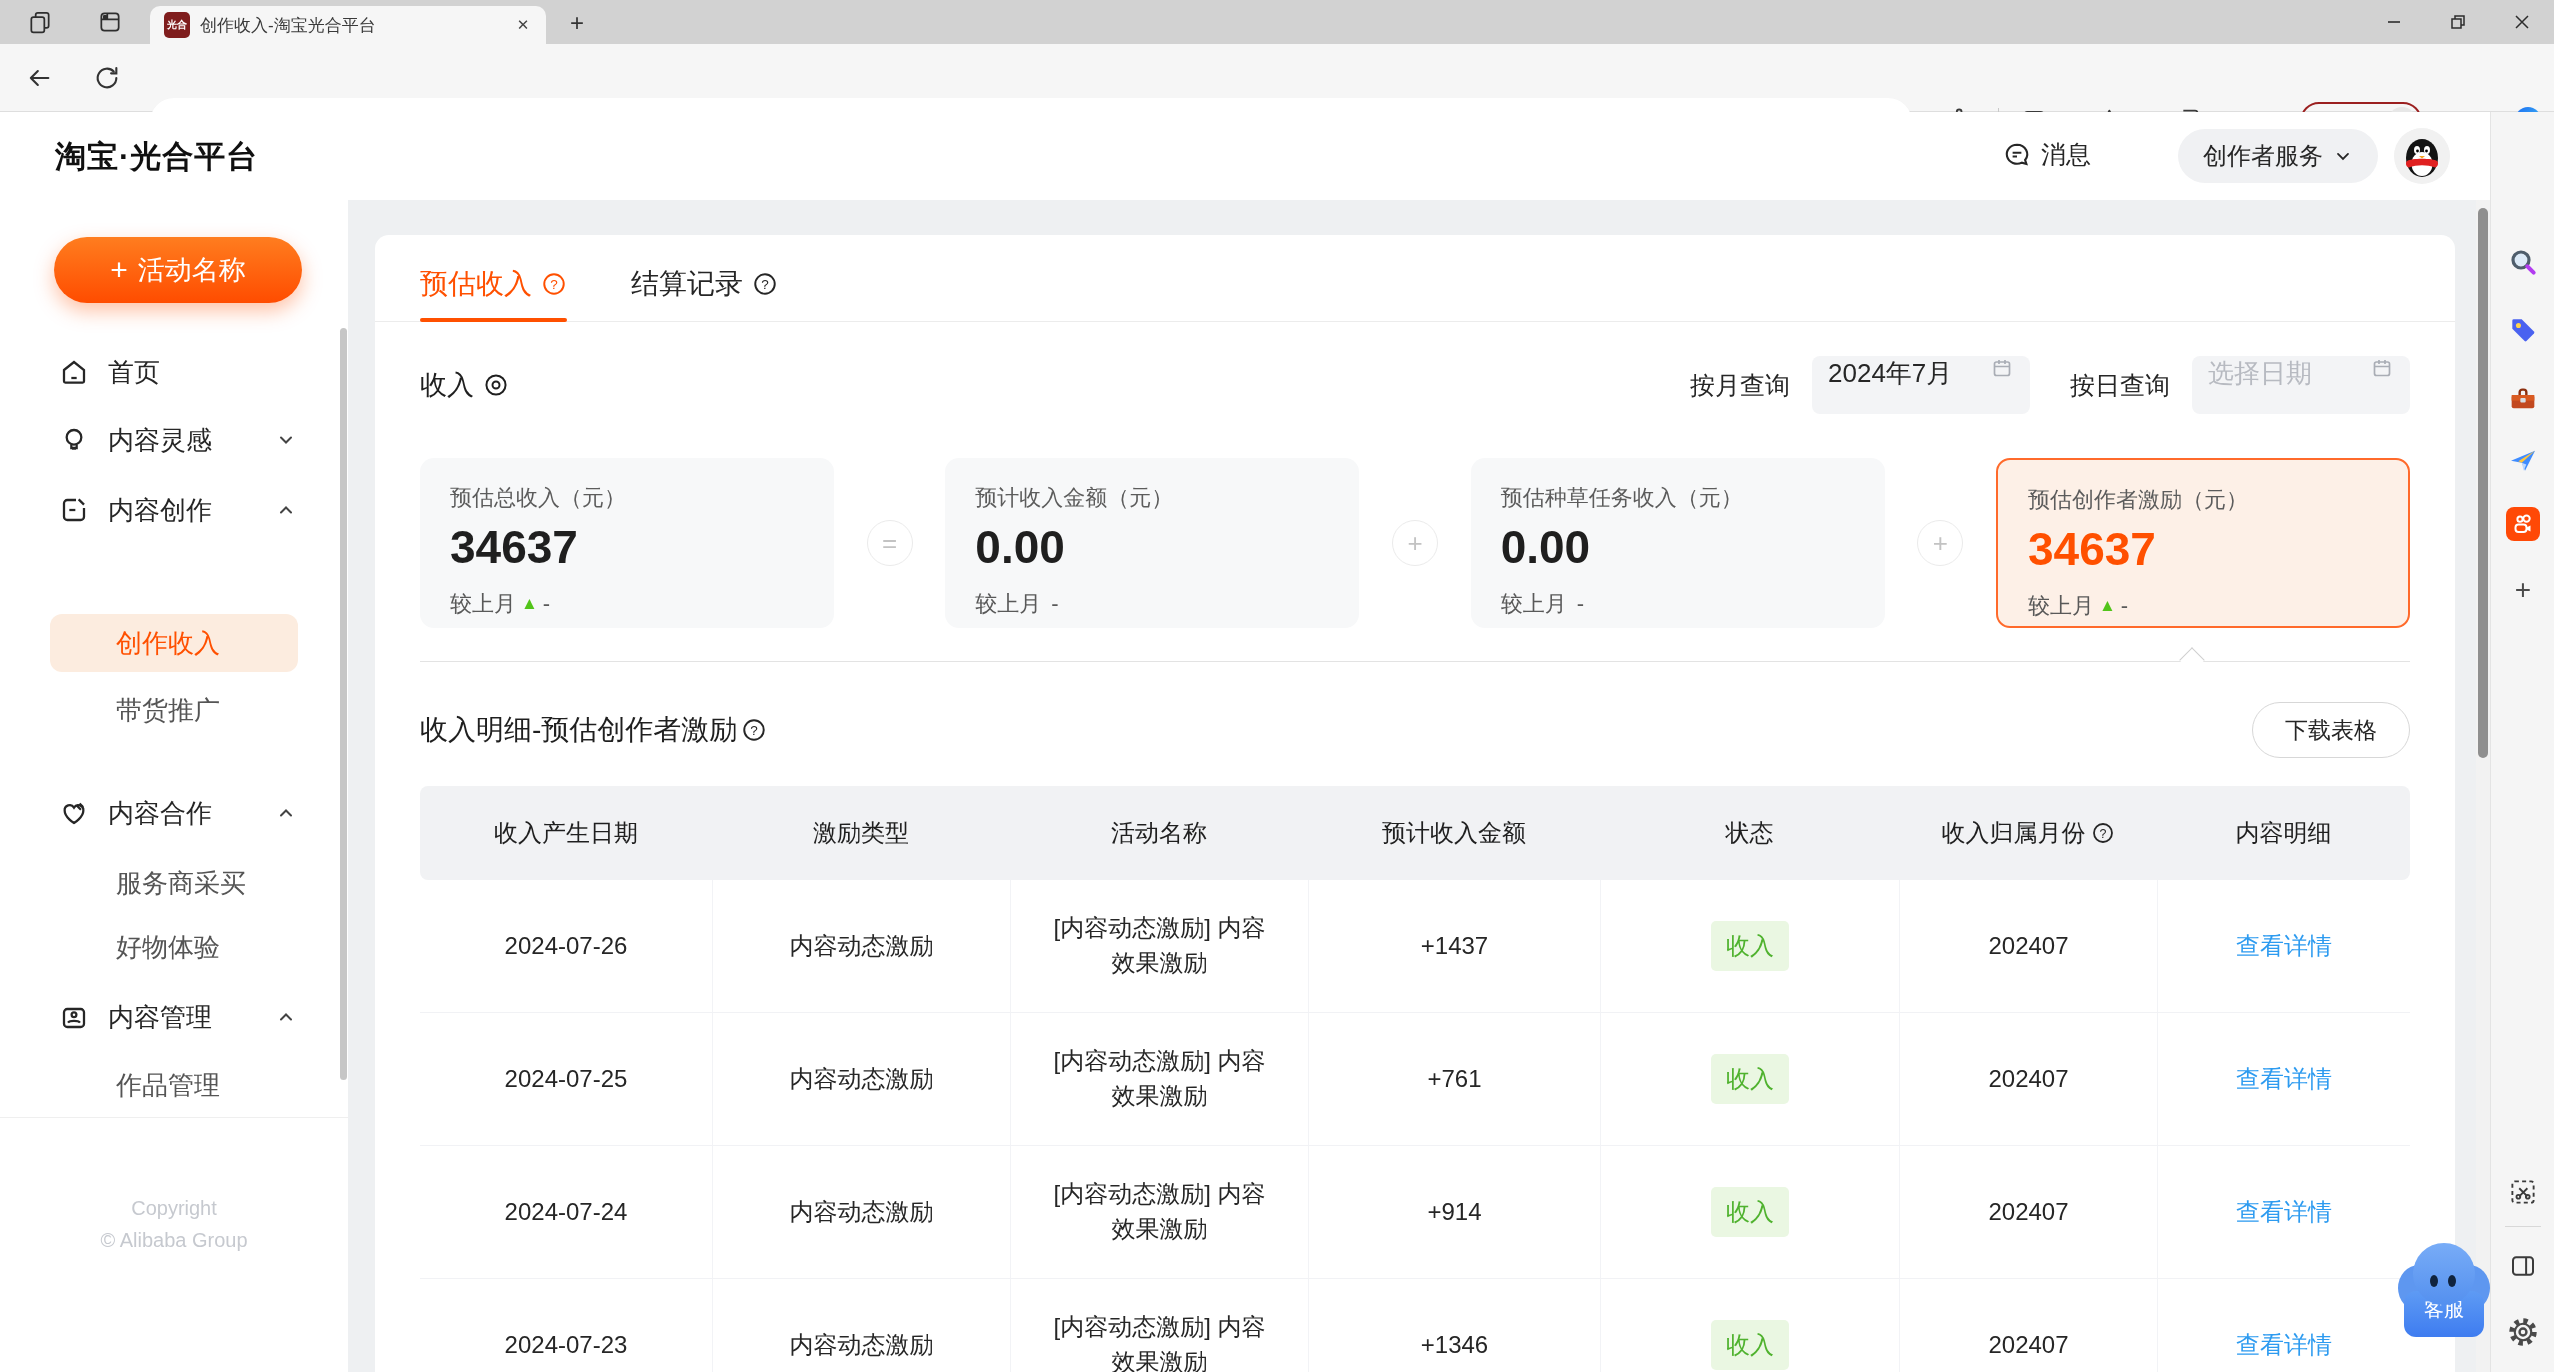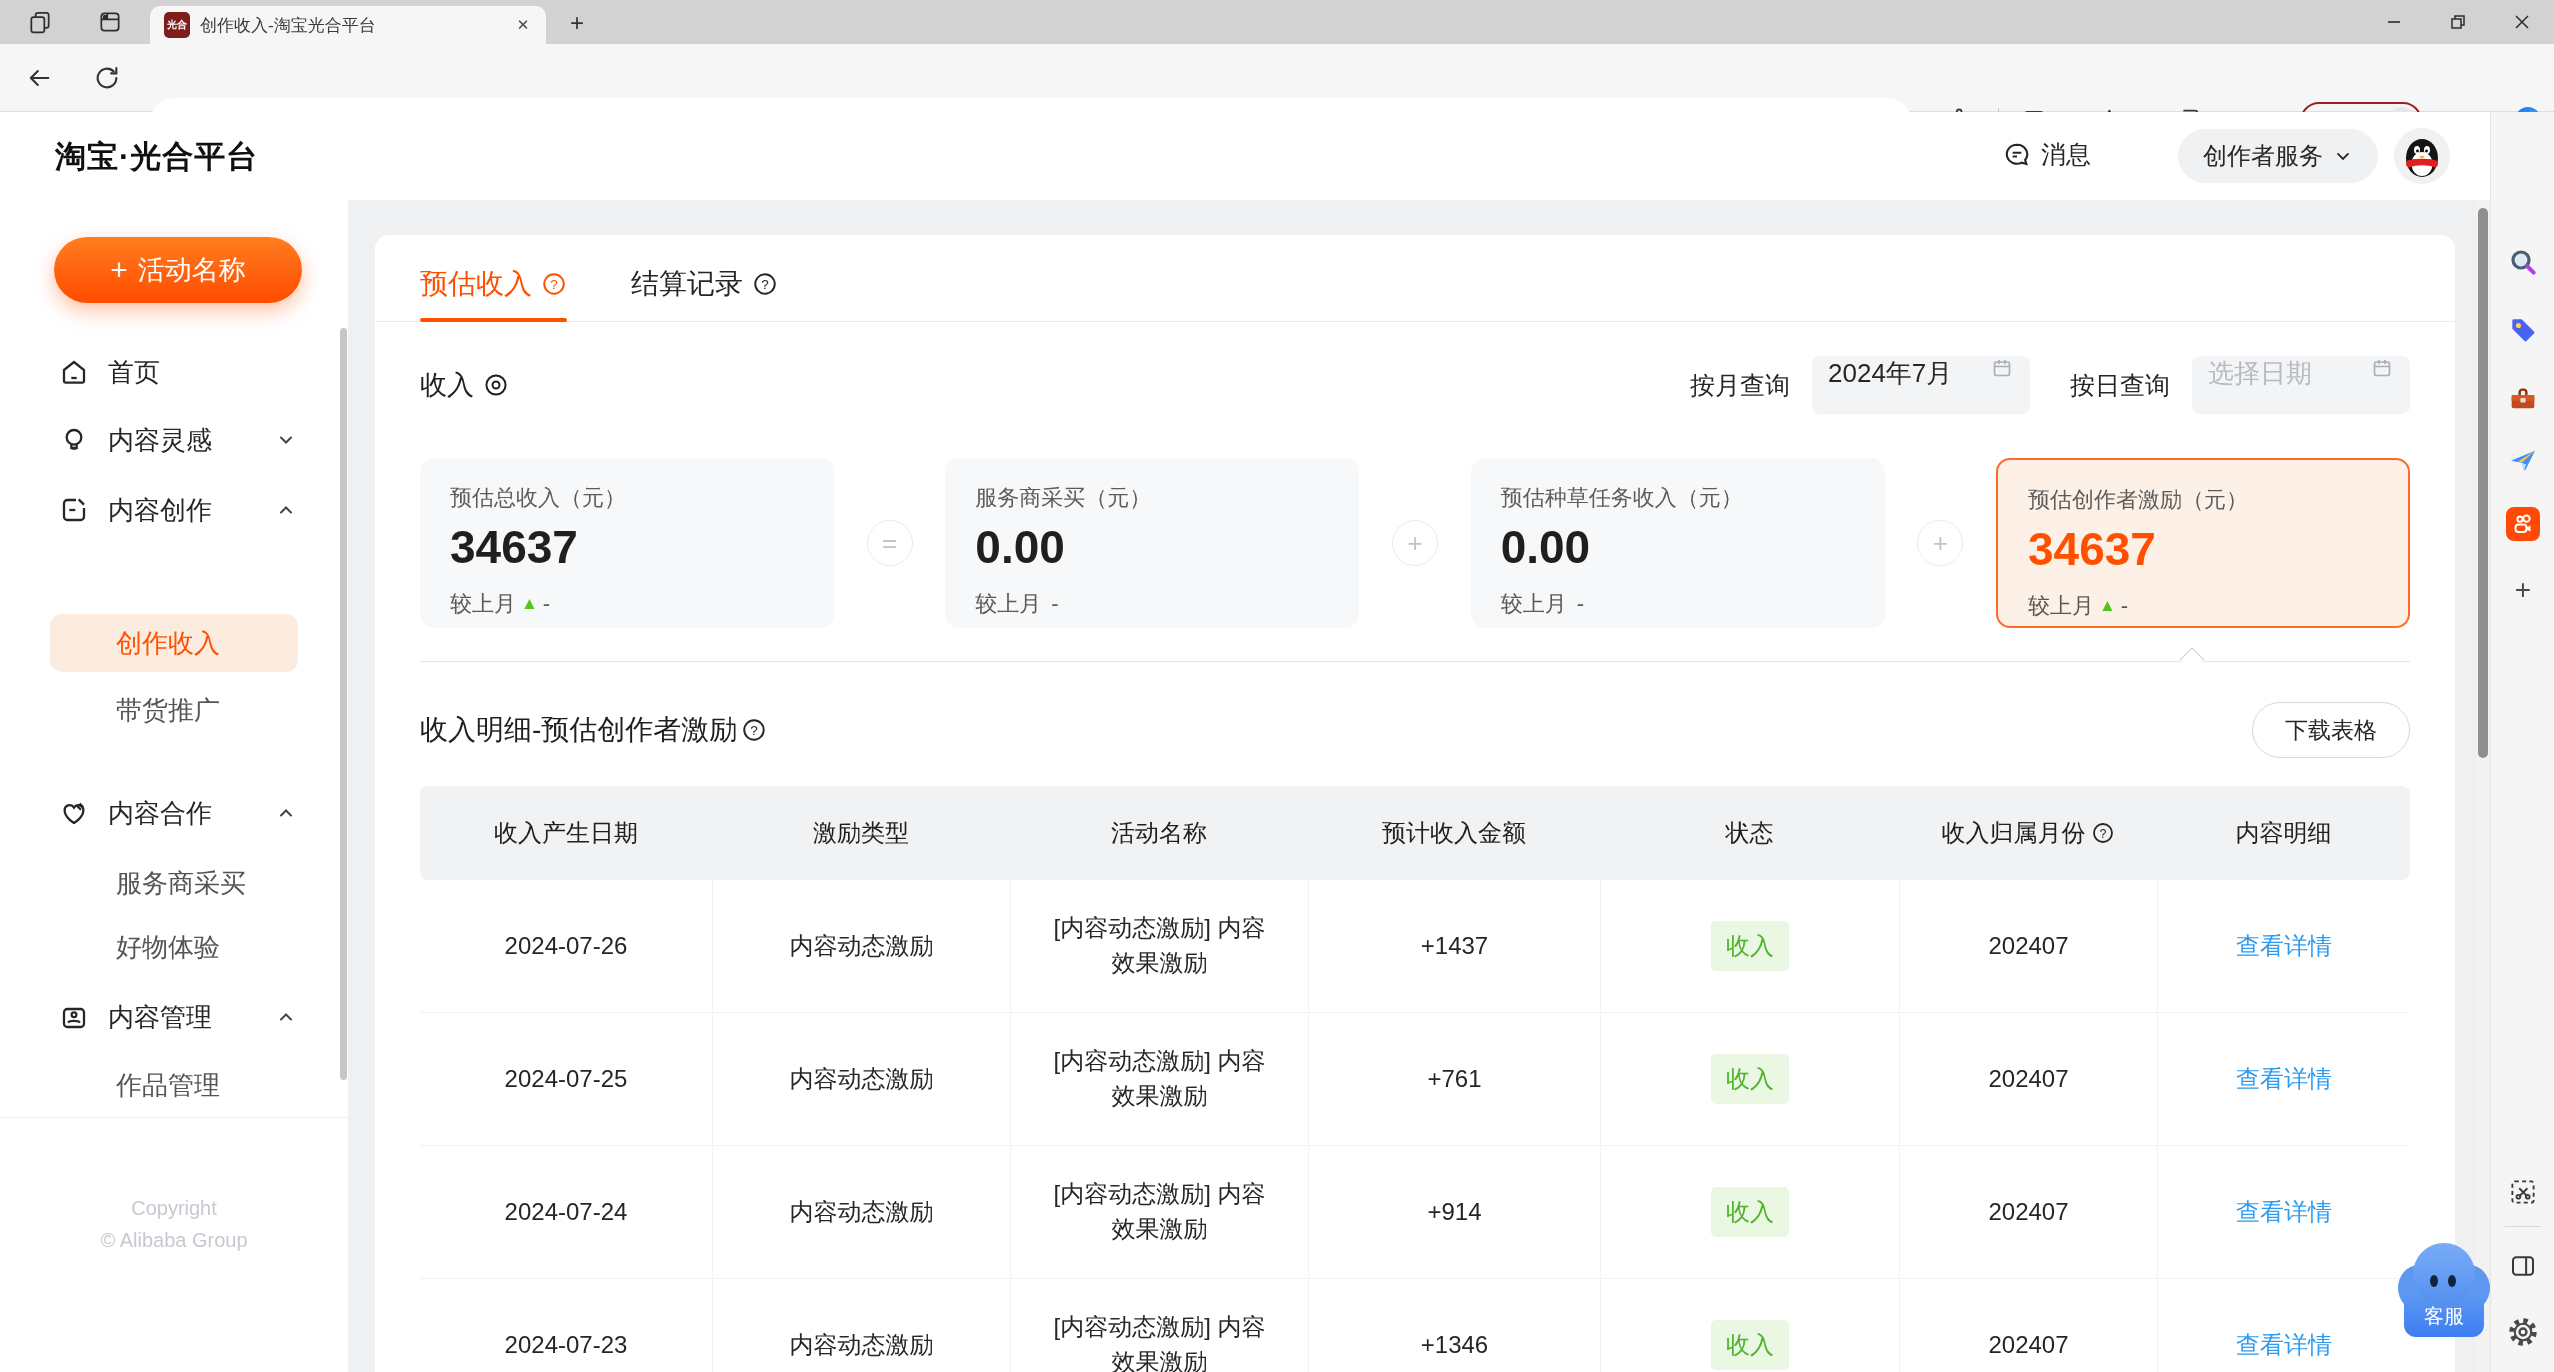--- a/index.html
+++ b/index.html
@@ -109,21 +109,21 @@
   .trow .cell+.cell{border-left:1px solid #f2f3f6}
   .activity{padding:0 38px;line-height:1.45}
   .badge{display:inline-block;padding:9px 15px;background:#eaf7e2;color:#4fb22e;border-radius:5px;font-size:24px}
   .link{color:#2d9bf0}
 
   
   .cs{position:absolute;left:2398px;top:1243px;width:92px}
   .cs .ear{position:absolute;top:22px;width:42px;height:46px;border-radius:50%;background:#5e97f0}
   .cs .head{position:absolute;left:15px;top:0;width:62px;height:62px;border-radius:50%;background:linear-gradient(180deg,#78acf7,#5490ef);z-index:2}
   .cs .eye{position:absolute;top:32px;width:8px;height:12px;border-radius:50%;background:#10243f;z-index:3}
-  .cs .label{position:absolute;left:6px;top:48px;width:80px;height:46px;border-radius:12px;background:linear-gradient(180deg,#5e9bf4,#3e7cf0);color:#fff;font-size:20px;display:flex;align-items:flex-end;justify-content:center;padding-bottom:7px;z-index:1}
+  .cs .label{position:absolute;left:6px;top:48px;width:80px;height:46px;border-radius:12px;background:linear-gradient(180deg,#5e9bf4,#3e7cf0);color:#fff;font-size:20px;display:flex;align-items:flex-end;justify-content:center;padding-bottom:14px;z-index:1}
 </style>
 </head>
 <body>
 
 <div class="titlebar">
   <div class="tb-btn" style="left:22px">
     <svg width="26" height="26" viewBox="0 0 24 24" fill="none" stroke="#2e2e2e" stroke-width="1.6">
         <rect x="8" y="3.5" width="12" height="14" rx="2"></rect>
         <rect x="4" y="7.5" width="12" height="14" rx="2" fill="#d2d2d2"></rect>
       </svg>
@@ -500,21 +500,21 @@
         <div class="cmp">
             <span>较上月</span>
             <span class="arrow">▲</span>
             <span>-</span>
           </div>
       </div>
       <div class="conn">
           <div class="circle">=</div>
         </div>
       <div class="stat-card">
-        <div class="t">服务商采买（元）</div>
+        <div class="t">预计收入金额（元）</div>
         <div class="v">0.00</div>
         <div class="cmp">
             <span>较上月</span>
             <span class="arrow"></span>
             <span>-</span>
           </div>
       </div>
       <div class="conn">
           <div class="circle">+</div>
         </div>

